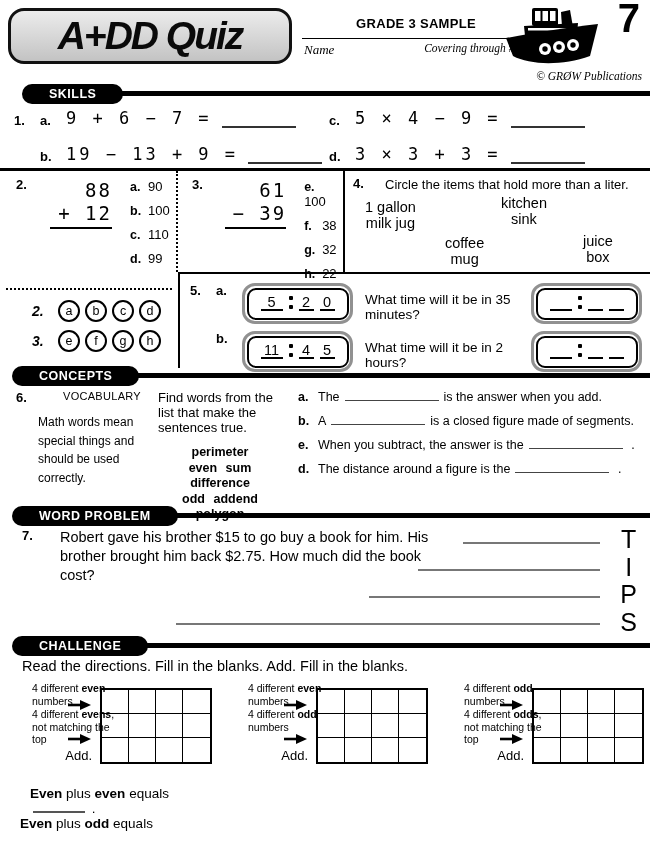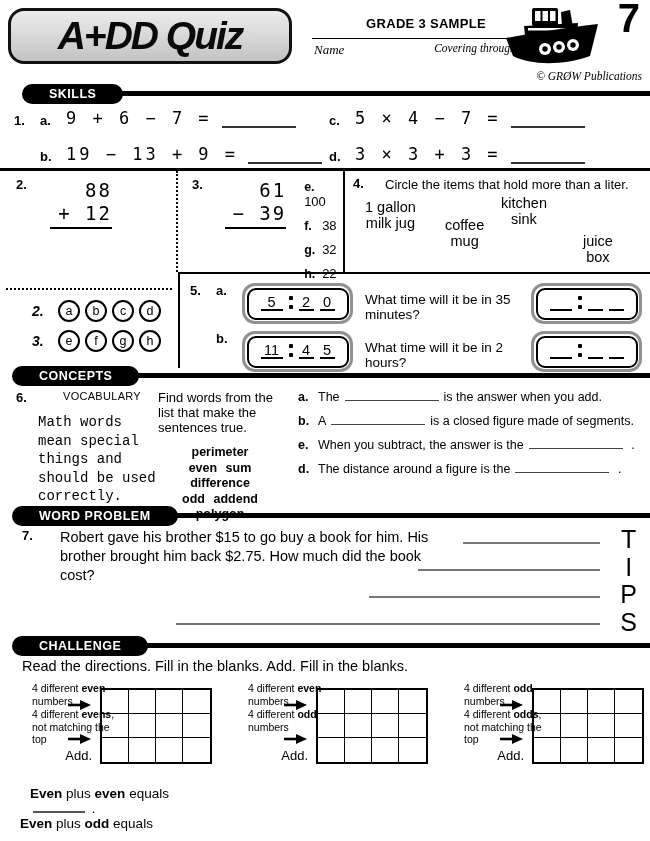--- a/index.html
+++ b/index.html
@@ -6,21 +6,21 @@
   body { background:#fff; font-family:"Liberation Sans", sans-serif; color:#000; }
   .page { position:relative; width:650px; height:841px; background:#fff; overflow:hidden; }
 
   
   .header { position:absolute; top:0; left:0; width:650px; height:88px; }
   .logo-box { position:absolute; left:8px; top:8px; width:284px; height:56px;
     border:3px solid #111; border-radius:16px;
     background:linear-gradient(180deg,#ececec 0%,#c3c3c3 100%);
     display:flex; align-items:center; justify-content:center; }
   .logo-text { font-weight:bold; font-style:italic; font-size:39px; letter-spacing:-2px; color:#0a0a0a; }
-  .hdr-center { position:absolute; left:312px; top:16px; width:228px; }
+  .hdr-center { position:absolute; left:302px; top:16px; width:228px; }
   .grade-title { font-weight:bold; font-size:13px; text-align:center; letter-spacing:.3px; }
   .hdr-line { border-top:1.6px solid #000; margin:7px 0 3px; }
   .name-row { display:flex; justify-content:space-between; font-family:"Liberation Serif", serif; font-style:italic; }
   .name-label { font-size:13px; padding-left:2px; }
   .covering-label { font-size:11.5px; padding-right:4px; }
   .boat { position:absolute; right:50px; top:4px; }
   .page-number { position:absolute; right:10px; top:-4px; font-size:40px; font-weight:bold; }
   .publisher { position:absolute; right:8px; top:70px; font-family:"Liberation Serif", serif; font-style:italic; font-size:11.5px; }
 
   
@@ -51,21 +51,21 @@
   .r2c3 { flex:1; position:relative; padding:5px 6px 0 8px; }
   .vprob { width:62px; margin:2px 6px 0 8px; font-family:"DejaVu Sans Mono", monospace;
     font-size:19px; letter-spacing:2px; text-align:right; line-height:23px; }
   .vp-bottom { border-bottom:2.5px solid #000; padding-bottom:2px; }
   .opts { margin-left:12px; margin-top:2px; }
   .opt { font-size:13px; margin-bottom:9px; }
   .opt b { display:inline-block; width:18px; font-size:12.5px; }
   .q4-head { display:flex; }
   .q4-prompt { font-size:13px; margin-left:6px; padding-top:1px; }
   .q4-item { position:absolute; font-size:14.5px; line-height:16px; text-align:center; white-space:pre-line; }
-  .q4-i0 { left:20px; top:28px; } .q4-i1 { left:100px; top:46px; }
+  .q4-i0 { left:20px; top:28px; } .q4-i1 { left:100px; top:64px; }
   .q4-i2 { left:156px; top:24px; } .q4-i3 { left:238px; top:62px; }
 
   
   .row3 { position:absolute; top:272px; left:0; width:650px; height:96px; display:flex; }
   .r3-left { width:178px; }
   .dotted-sep { border-top:2px dotted #000; margin:16px 6px 10px 6px; }
   .bubble-row { display:flex; align-items:center; margin:0 0 8px 32px; }
   .bubble-num { font-weight:bold; font-style:italic; font-size:14px; width:26px; }
   .bubble { width:22px; height:22px; border:2px solid #000; border-radius:50%; margin-right:5px;
     display:flex; align-items:center; justify-content:center; font-size:12.5px; }
@@ -79,21 +79,21 @@
     text-align:center; font-size:14.5px; margin:0 3px; }
   .slot.hour { min-width:22px; }
   .colon { display:flex; flex-direction:column; margin:0 3px; }
   .colon i { width:4px; height:4px; background:#000; border-radius:1px; margin:2.5px 0; }
 
   
   .concepts-body { position:absolute; top:390px; left:0; width:650px; height:116px; display:flex; }
   .c-col1 { width:158px; padding-left:16px; }
   .q6-title-row { display:flex; }
   .q6-title { font-size:11px; letter-spacing:.3px; margin-left:21px; }
-  .q6-desc { font-size:14px; line-height:18.5px; margin:8px 0 0 22px;font-family:Liberation Mono, monospace; }
+  .q6-desc { font-size:12px; line-height:18.5px; margin:8px 0 0 22px; }
   .c-col2 { width:124px; }
   .q6-instr { font-size:13px; line-height:15px; }
   .wordlist { font-weight:bold; font-size:12.5px; line-height:15.5px; text-align:center; margin-top:10px; word-spacing:5px; }
   .c-col3 { flex:1; margin-left:16px; padding-right:6px; }
   .sent { font-size:12.5px; line-height:15.5px; margin-bottom:8.5px; }
   .sent b { display:inline-block; width:20px; font-size:12.5px; vertical-align:top; }
   .sent .stext { display:inline; }
   .s-blank { display:inline-block; width:94px; height:11px; border-bottom:1.5px solid #444; margin:0 5px; }
 
   
@@ -182,39 +182,45 @@
       <div class="q1-row">
         <span class="qnum"></span>
         <span class="qlabel">b.</span>
         <span class="expr">19 − 13 + 9 =</span>
         <span class="blank-line"></span>
       </div>
     </div>
     <div class="q1-col">
       <div class="q1-row">
         <span class="qlabel">c.</span>
-        <span class="expr">5 × 4 − 7 =</span>
+        <span class="expr">5 × 4 − 9 =</span>
         <span class="blank-line"></span>
       </div>
       <div class="q1-row">
         <span class="qlabel">d.</span>
         <span class="expr">3 × 3 + 3 =</span>
         <span class="blank-line"></span>
       </div>
     </div>
   </div>
 
   <div class="full-rule"></div>
 
   <div class="row2">
     <div class="r2c1">
       <span class="qnum">2.</span>
       <div class="vprob">
         <div>88</div>
         <div class="vp-bottom">+ 12</div>
+      </div>
+      <div class="opts">
+        <div class="opt"><b>a.</b><span>90</span></div>
+        <div class="opt"><b>b.</b><span>100</span></div>
+        <div class="opt"><b>c.</b><span>110</span></div>
+        <div class="opt"><b>d.</b><span>99</span></div>
       </div>
     </div>
     <div class="r2c2">
       <span class="qnum">3.</span>
       <div class="vprob">
         <div>61</div>
         <div class="vp-bottom">− 39</div>
       </div>
       <div class="opts">
         <div class="opt"><b>e.</b><span>100</span></div>

